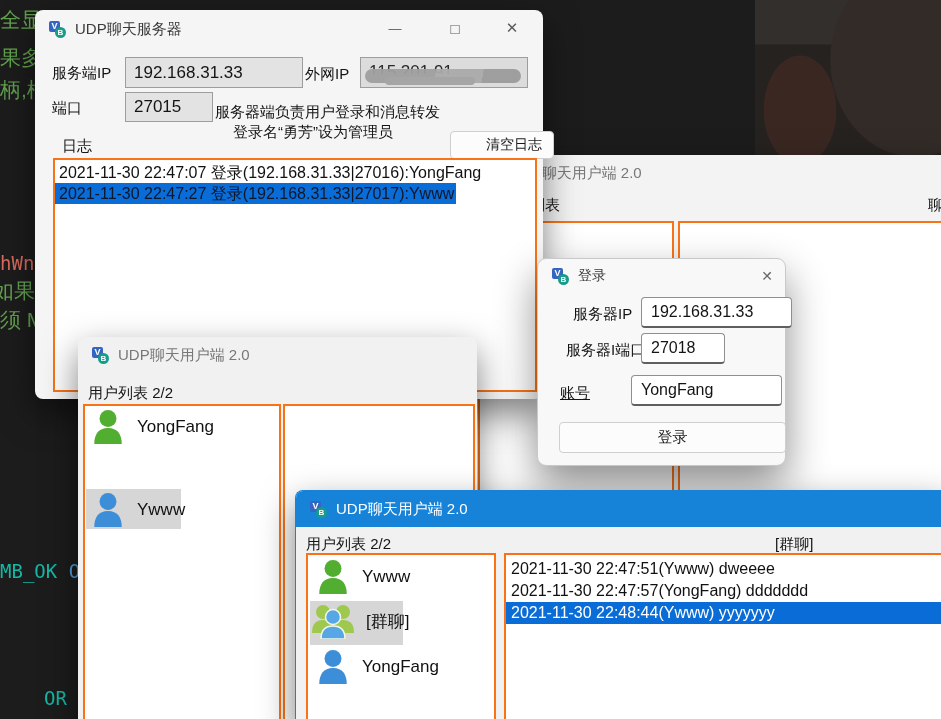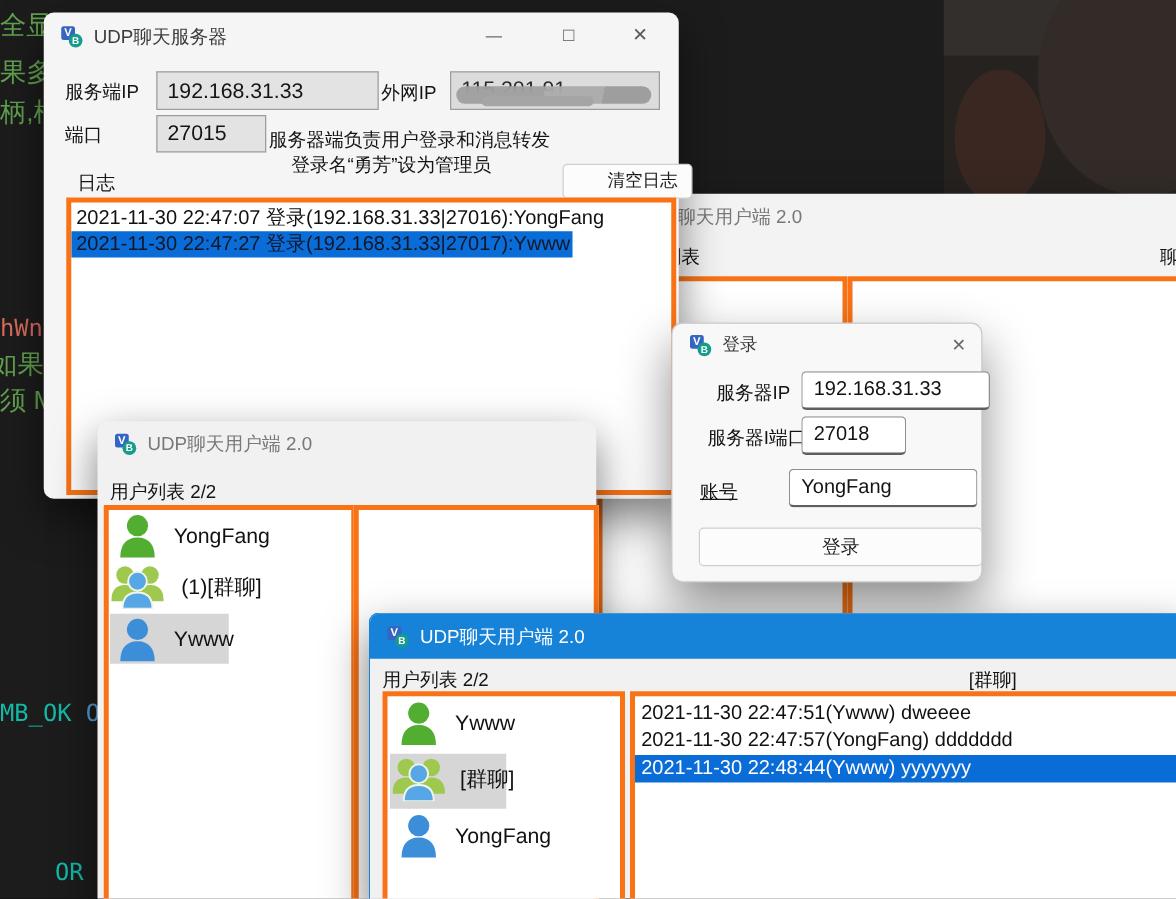--- a/index.html
+++ b/index.html
@@ -29,21 +29,21 @@
   .vbicon .vsq{position:absolute;left:0;top:0;width:11px;height:11px;border-radius:2px;
        background:#3465c2;color:#fff;font-size:9px;font-weight:bold;line-height:11px;text-align:center;}
   .vbicon .bcir{position:absolute;right:0;bottom:0;width:11px;height:11px;border-radius:50%;
        background:#169c8a;color:#fff;font-size:8px;font-weight:bold;line-height:11px;text-align:center;}
   
   .sunken{position:absolute;background:#e3e3e3;border:1px solid #9d9d9d;font-size:17px;
           display:flex;align-items:center;padding-left:8px;color:#141414;}
   .label{position:absolute;font-size:15px;color:#141414;}
   .btn{position:absolute;background:#fcfcfc;border:1px solid #cfcfcf;border-radius:4px;
        display:flex;align-items:center;justify-content:center;font-size:14px;color:#1a1a1a;}
-  .listbox{position:absolute;background:#ffffff;border:4px solid #f97316;overflow:hidden;}
+  .listbox{position:absolute;background:#ffffff;border:2px solid #f97316;overflow:hidden;}
   .logline{position:relative;font-size:16px;line-height:21px;padding-left:4px;white-space:pre;color:#111;}
   .logline.sel{background:#0a6cd6;color:#0f172a;width:397px;}
   .msgline{position:relative;font-size:16px;line-height:22px;padding-left:5px;white-space:pre;color:#111;}
   .msgline.sel{background:#0a6cd6;color:#fff;}
   
   .urow{position:absolute;display:flex;align-items:center;gap:12px;}
   .urow .nm{font-size:17px;color:#111;}
   .selpatch{position:absolute;background:#d6d6d6;}
   .win11input{position:absolute;background:#ffffff;border:1px solid #8f8f8f;border-bottom:2px solid #5f5f5f;
       border-radius:4px;font-size:16px;display:flex;align-items:center;padding-left:9px;color:#141414;}
@@ -133,35 +133,20 @@
       <div class="selpatch" style="left:1px;top:83px;width:95px;height:40px;"></div>
       <div class="urow" style="left:6px;top:3px;">
         <svg class="person" width="34" height="36" viewBox="0 0 32 34">
             <g fill="#52ae30">
               <circle cx="16" cy="9" r="8"></circle>
               <path d="M16 18 c-9 0 -13 6 -13 15 h26 c0 -9 -4 -15 -13 -15 z"></path>
             </g>
           </svg>
         <span class="nm">YongFang</span>
       </div>
-      <div class="urow" style="left:2px;top:43px;">
-        <svg class="person" width="42" height="36" viewBox="0 0 42 36">
-            <g fill="#9ec94e">
-              <circle cx="11" cy="9" r="7"></circle>
-              <path d="M11 17 c-8 0 -11 5 -11 13 h22 c0 -8 -3 -13 -11 -13 z"></path>
-              <circle cx="31" cy="9" r="7"></circle>
-              <path d="M31 17 c-8 0 -11 5 -11 13 h22 c0 -8 -3 -13 -11 -13 z"></path>
-            </g>
-            <g fill="#57a7e6" stroke="#f1f7e8" stroke-width="1.5">
-              <circle cx="21" cy="14" r="7.5"></circle>
-              <path d="M21 23 c-8.5 0 -12 5 -12 13 h24 c0 -8 -3.5 -13 -12 -13 z"></path>
-            </g>
-          </svg>
-        <span class="nm" style="margin-left:2px;">(1)[群聊]</span>
-      </div>
       <div class="urow" style="left:6px;top:86px;">
         <svg class="person" width="34" height="36" viewBox="0 0 32 34">
             <g fill="#3d8ed8">
               <circle cx="16" cy="9" r="8"></circle>
               <path d="M16 18 c-9 0 -13 6 -13 15 h26 c0 -9 -4 -15 -13 -15 z"></path>
             </g>
           </svg>
         <span class="nm">Ywww</span>
       </div>
     </div>

